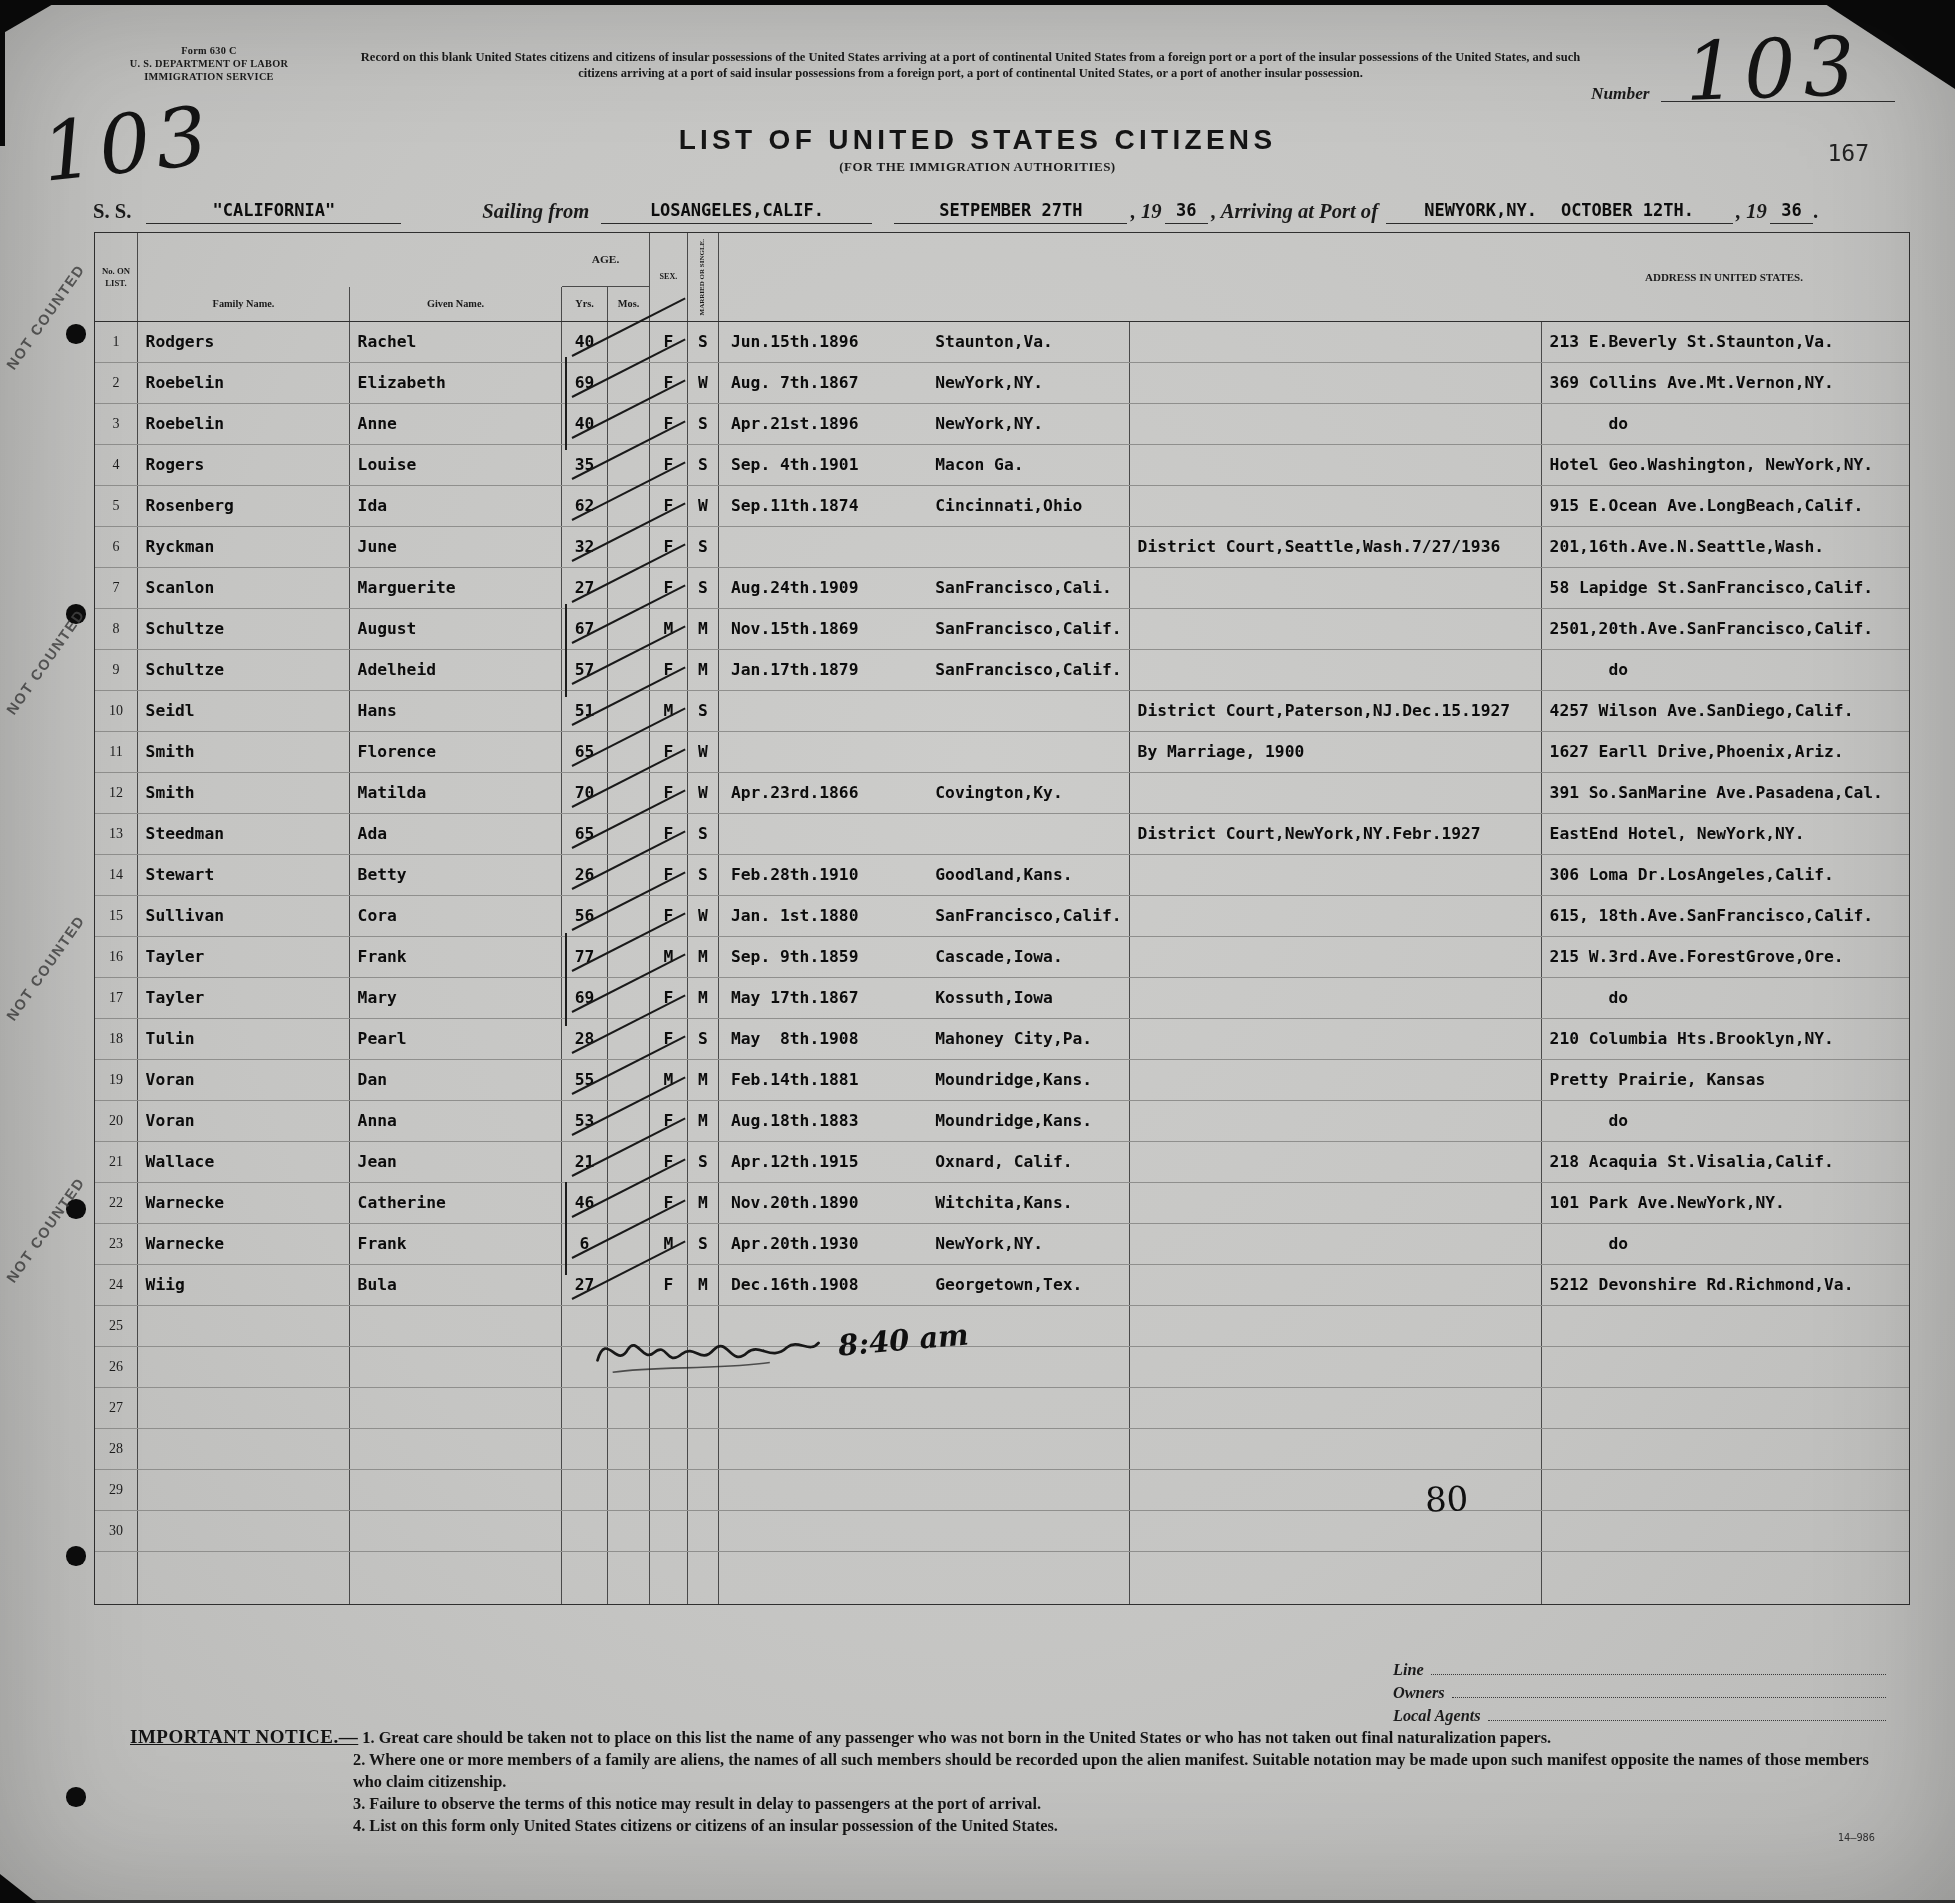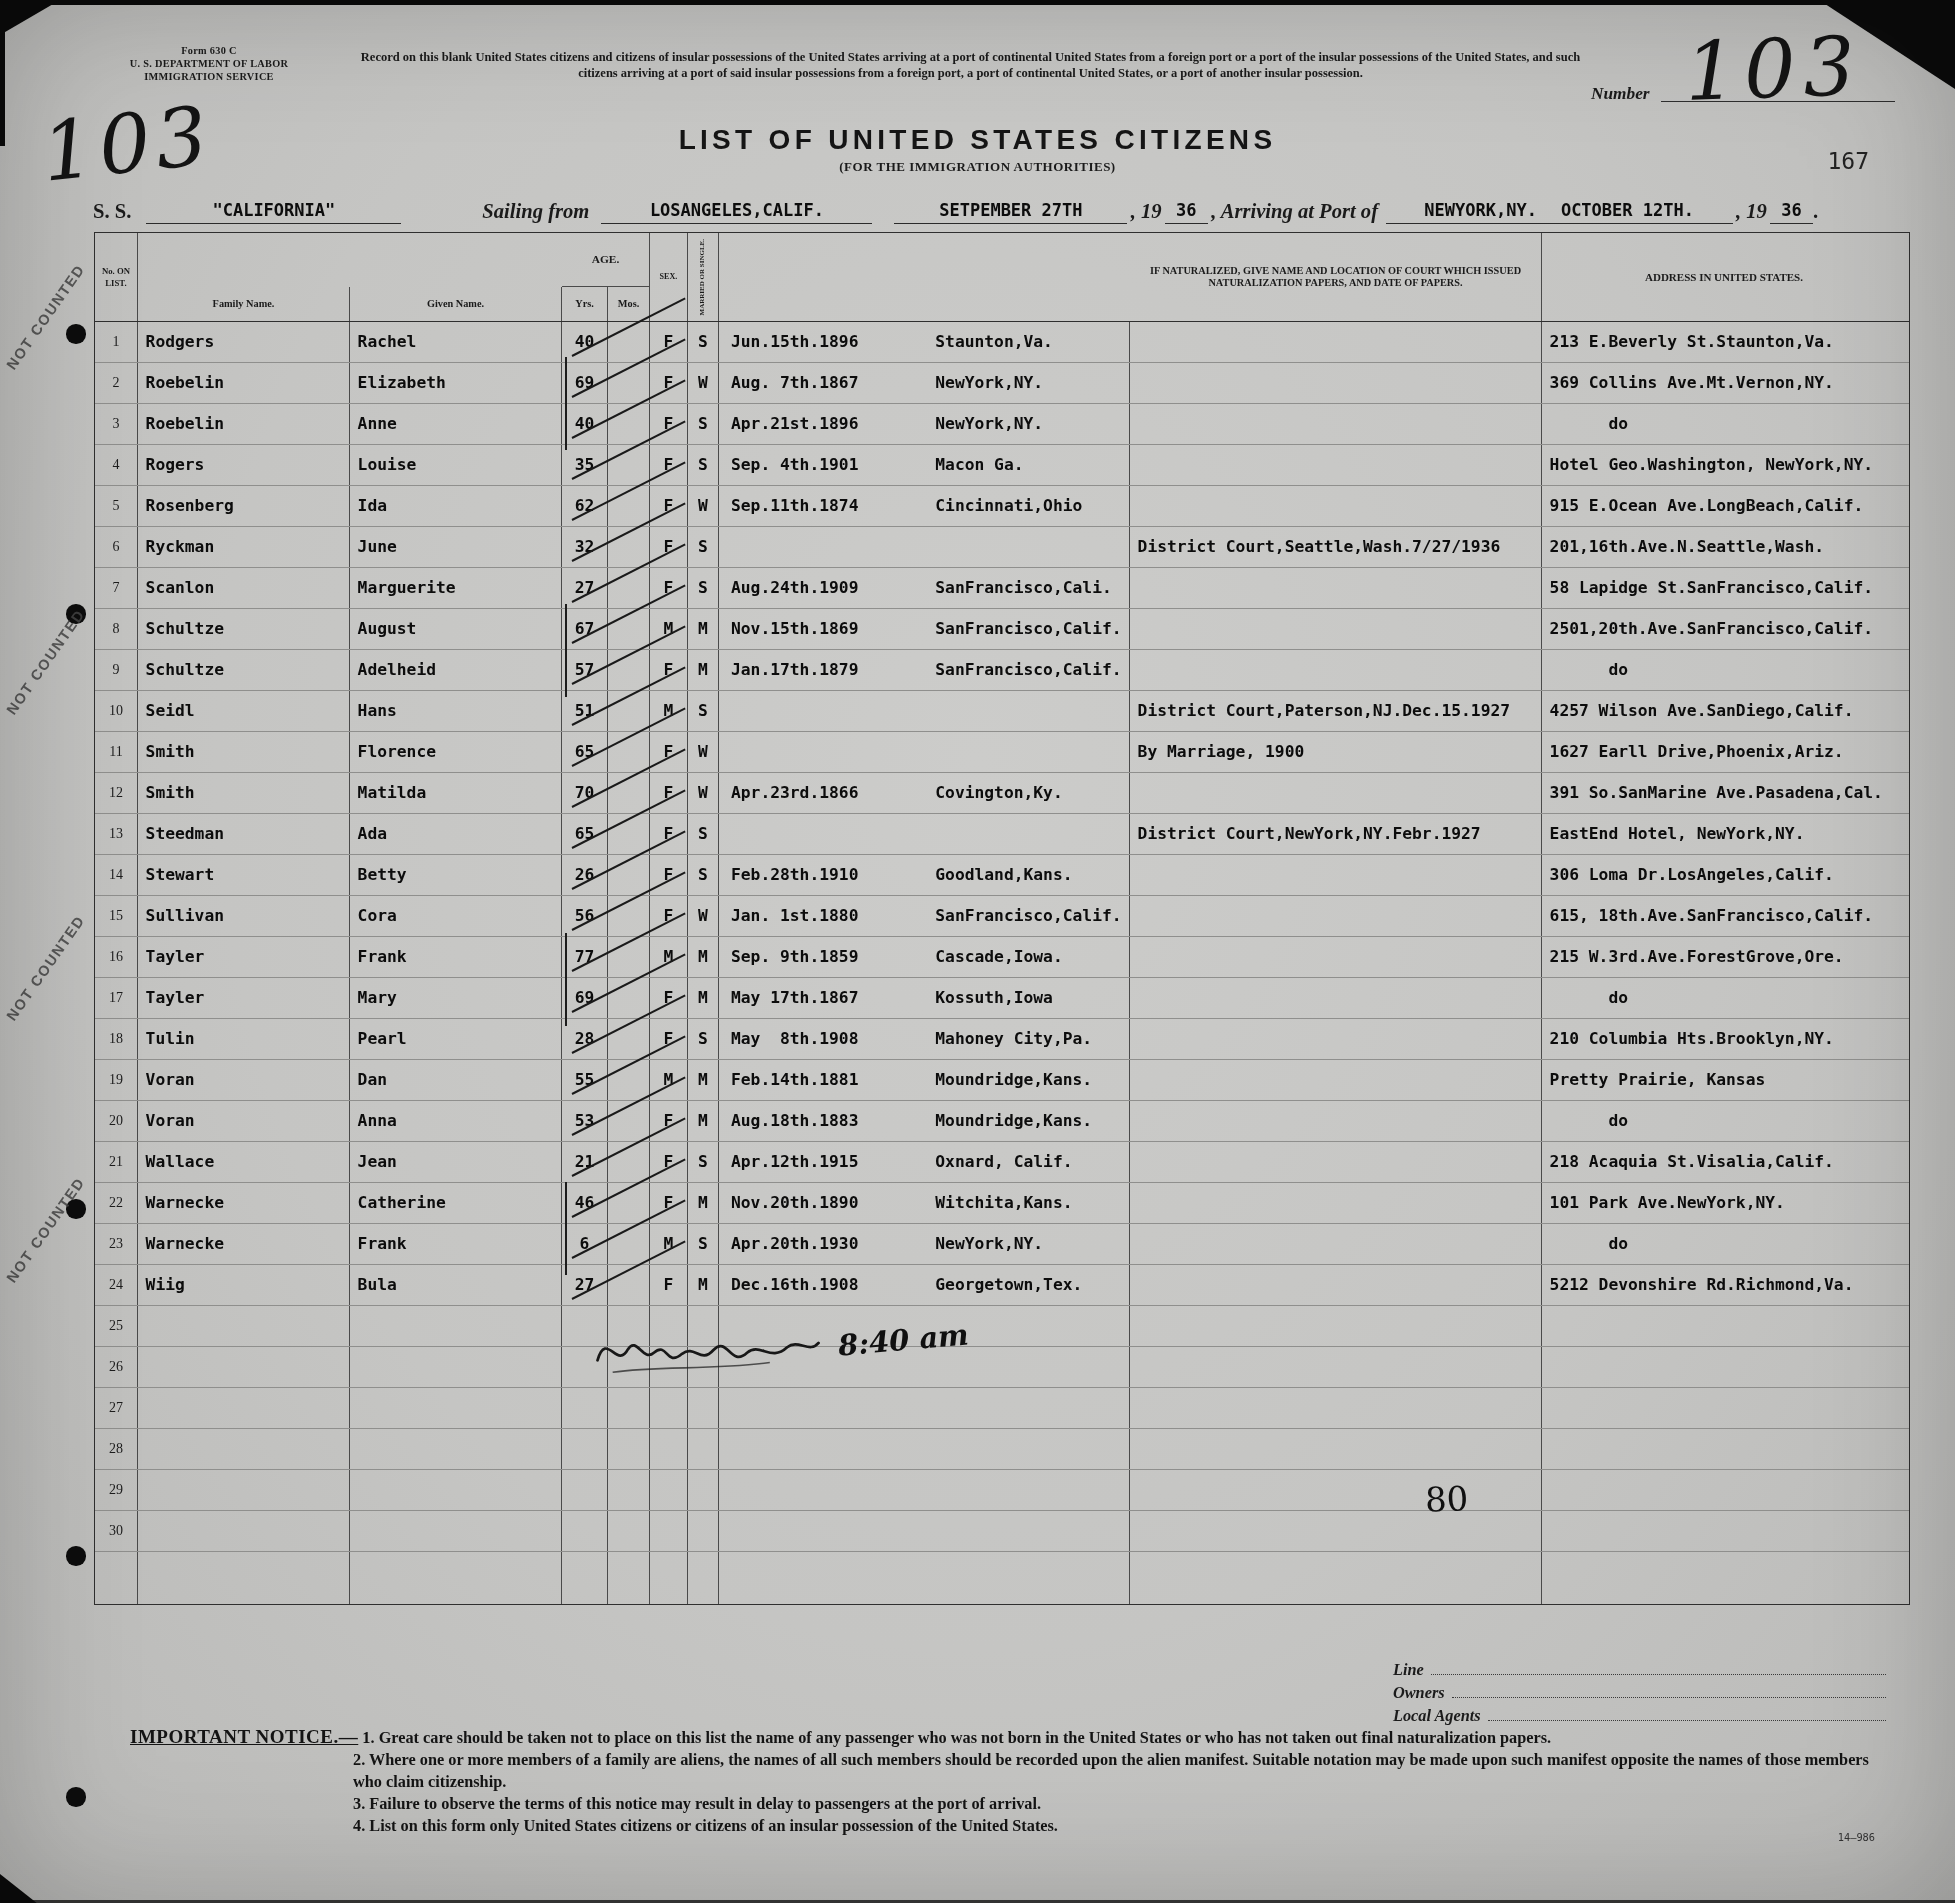--- a/index.html
+++ b/index.html
@@ -28,21 +28,21 @@
     font:700 10.3px/13px "Liberation Serif",serif;letter-spacing:0.3px;}
   .instructions{position:absolute;left:347px;top:50px;width:1247px;text-align:center;
     font:700 12.5px/15.7px "Liberation Serif",serif;}
   .hand-left{position:absolute;left:42px;top:104px;font:italic 400 81px/1 "DejaVu Serif",serif;
     letter-spacing:5.4px;transform:rotate(-6deg);color:#141414;}
   .number-area{position:absolute;right:60px;top:61px;width:304px;height:46px;}
   .number-label{position:absolute;left:0;bottom:3.3px;font:italic 700 17.3px "Liberation Serif",serif;}
   .number-line{position:absolute;left:70px;right:0;bottom:5.4px;border-bottom:1.1px solid #2e2e2e;}
   .hand-right{position:absolute;right:33px;bottom:-3.3px;font:italic 400 81px/1 "DejaVu Serif",serif;
     letter-spacing:7.6px;transform:rotate(-2deg);color:#141414;}
-  .page-stamp{position:absolute;right:86px;top:148px;font:400 23px "DejaVu Sans Mono",monospace;color:#222;margin-left:32px;}
+  .page-stamp{position:absolute;right:86px;top:140px;font:400 23px "DejaVu Sans Mono",monospace;color:#222;margin-left:32px;}
   .title{position:absolute;left:0;right:0;top:124px;text-align:center;
     font:700 28px "Liberation Sans",sans-serif;letter-spacing:4.3px;color:#151515;}
   .subtitle{position:absolute;left:0;right:0;top:159px;text-align:center;
     font:700 13px "Liberation Serif",serif;letter-spacing:0.5px;}
 
   
   .voyage{position:absolute;left:93px;top:182px;width:1800px;height:42px;
     display:flex;align-items:flex-end;white-space:nowrap;}
   .v-printed{font:700 20.6px "Liberation Serif",serif;padding-bottom:1.1px;}
   .v-printed.it{font-style:italic;}
@@ -174,21 +174,20 @@
       <div class="hc h-no">No. ON LIST.</div>
       <div class="hc h-family">Family Name.</div>
       <div class="hc h-given">Given Name.</div>
       <div class="hc h-age">AGE.</div>
       <div class="hc h-yrs">Yrs.</div>
       <div class="hc h-mos">Mos.</div>
       <div class="hc h-sex">SEX.</div>
       <div class="hc h-married">
           <span>MARRIED OR SINGLE.</span>
         </div>
-      <div class="hc h-nat">IF NATURALIZED, GIVE NAME AND LOCATION OF COURT WHICH ISSUED NATURALIZATION PAPERS, AND DATE OF PAPERS.</div>
       <div class="hc h-addr">ADDRESS IN UNITED STATES.</div>
     </div>
 
     <div class="tbody">
 
         <div class="trow">
           <div class="c no">1</div>
           <div class="c family">Rodgers</div>
           <div class="c given">Rachel</div>
           <div class="c yrs">40</div>

